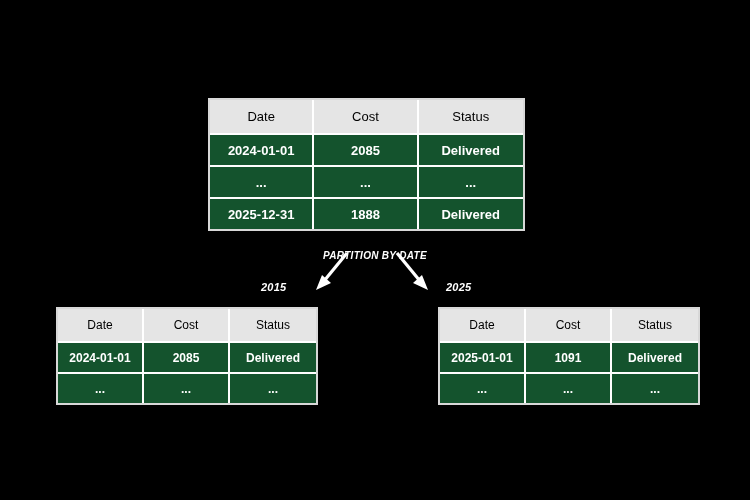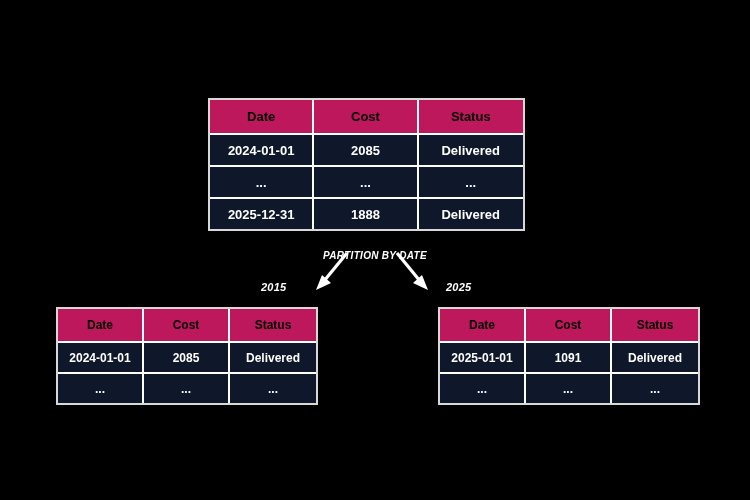--- a/index.html
+++ b/index.html
@@ -34,28 +34,28 @@
   }
   .dtable th,
   .dtable td {
     box-sizing: border-box;
     text-align: center;
     vertical-align: middle;
     padding: 0;
     white-space: nowrap;
   }
   .dtable th {
-    background: #be185d;
+    background: #e5e5e5;
     color: #000000;
-    font-weight: bold;
+    font-weight: normal;
     border-right: 2px solid #ffffff;
   }
   .dtable th:last-child { border-right: none; margin-top: 33px; }
   .dtable td {
-    background: #0f172a;
+    background: #14532d;
     color: #ffffff;
     font-weight: bold;
     border-top: 2px solid #ffffff;
     border-right: 2px solid #ffffff;
   }
   .dtable td:last-child { border-right: none; }
 
   
   #table-source {
     left: 208px;

